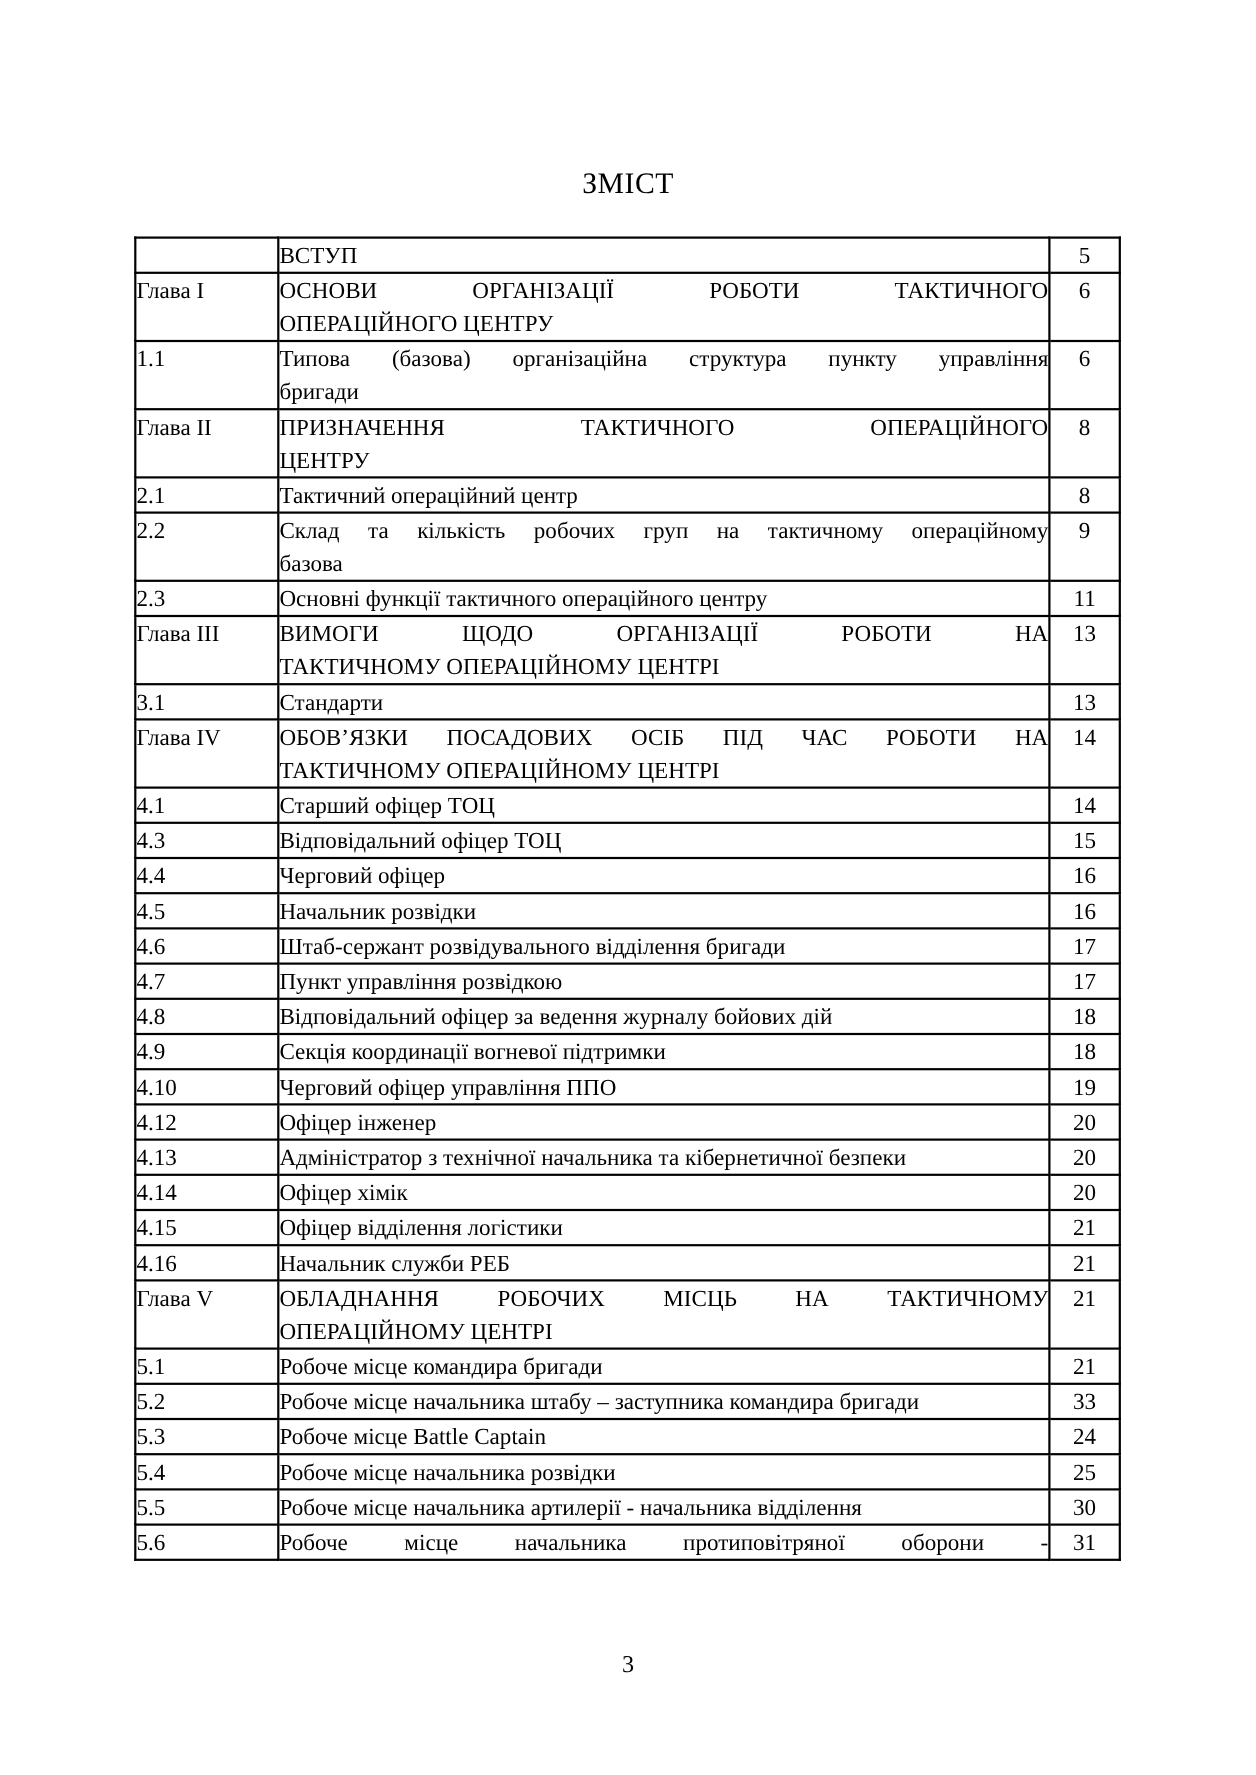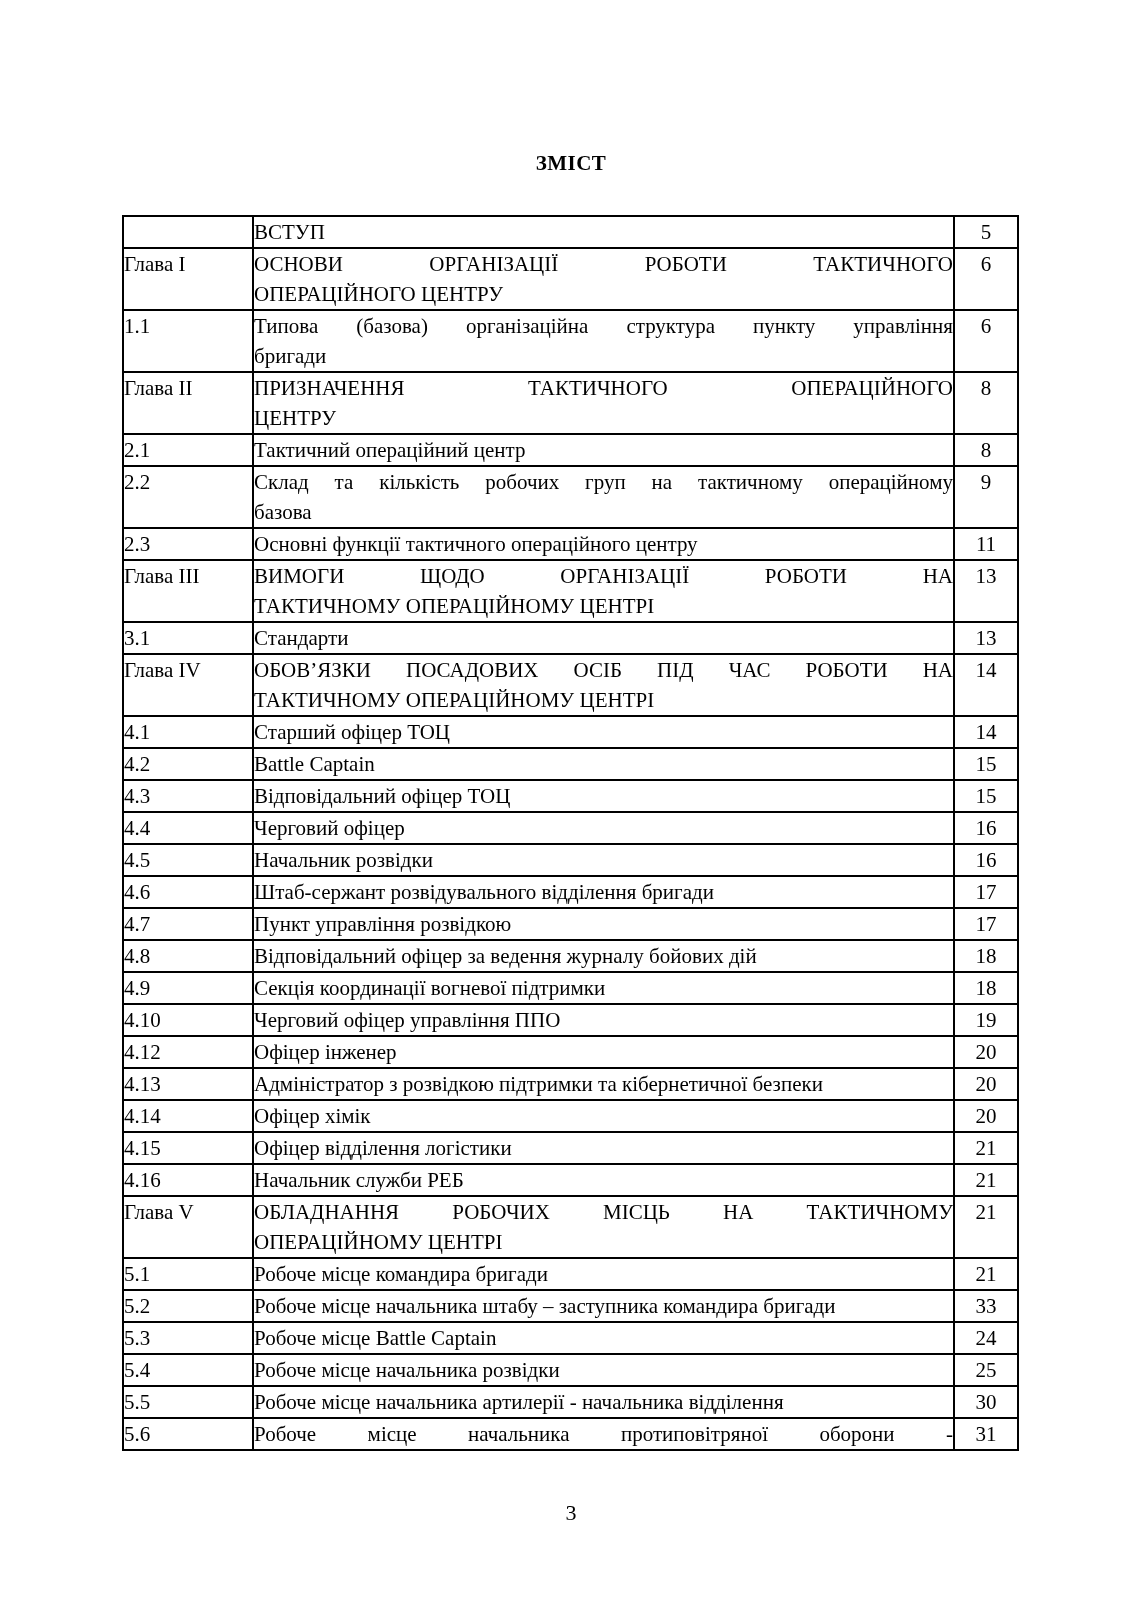--- a/index.html
+++ b/index.html
@@ -11,22 +11,22 @@
     font-family: "Liberation Serif", "DejaVu Serif", serif;
     position: relative;
     overflow: hidden;
   }
   .doc-title {
     position: absolute;
     top: 115px;
     left: 0;
     width: 1142px;
     text-align: center;
-    font-size: 21px;
-    font-weight: bold;
+    font-size: 27px;
+    font-weight: normal;
     letter-spacing: 0.5px;
     margin-top: 36px;
   }
   table.toc {
     position: absolute;
     top: 215px;
     left: 122px;
     width: 895px;
     border-collapse: collapse;
     table-layout: fixed;
@@ -156,34 +156,27 @@
           <td class="col-page">14</td>
         </tr>
         <tr>
           <td class="col-label">4.1</td>
           <td class="col-title">
             <div class="title-line">Старший офіцер ТОЦ</div>
           </td>
           <td class="col-page">14</td>
         </tr>
         <tr>
-          <td class="col-label">4.2</td>
-          <td class="col-title">
-            <div class="title-line">Battle Captain</div>
+          <td class="col-label">4.3</td>
+          <td class="col-title">
+            <div class="title-line">Відповідальний офіцер ТОЦ</div>
           </td>
           <td class="col-page">15</td>
         </tr>
         <tr>
-          <td class="col-label">4.3</td>
-          <td class="col-title">
-            <div class="title-line">Відповідальний офіцер ТОЦ</div>
-          </td>
-          <td class="col-page">15</td>
-        </tr>
-        <tr>
           <td class="col-label">4.4</td>
           <td class="col-title">
             <div class="title-line">Черговий офіцер</div>
           </td>
           <td class="col-page">16</td>
         </tr>
         <tr>
           <td class="col-label">4.5</td>
           <td class="col-title">
             <div class="title-line">Начальник розвідки</div>
@@ -228,21 +221,21 @@
         <tr>
           <td class="col-label">4.12</td>
           <td class="col-title">
             <div class="title-line">Офіцер інженер</div>
           </td>
           <td class="col-page">20</td>
         </tr>
         <tr>
           <td class="col-label">4.13</td>
           <td class="col-title">
-            <div class="title-line">Адміністратор з розвідкою підтримки та кібернетичної безпеки</div>
+            <div class="title-line">Адміністратор з технічної начальника та кібернетичної безпеки</div>
           </td>
           <td class="col-page">20</td>
         </tr>
         <tr>
           <td class="col-label">4.14</td>
           <td class="col-title">
             <div class="title-line">Офіцер хімік</div>
           </td>
           <td class="col-page">20</td>
         </tr>

